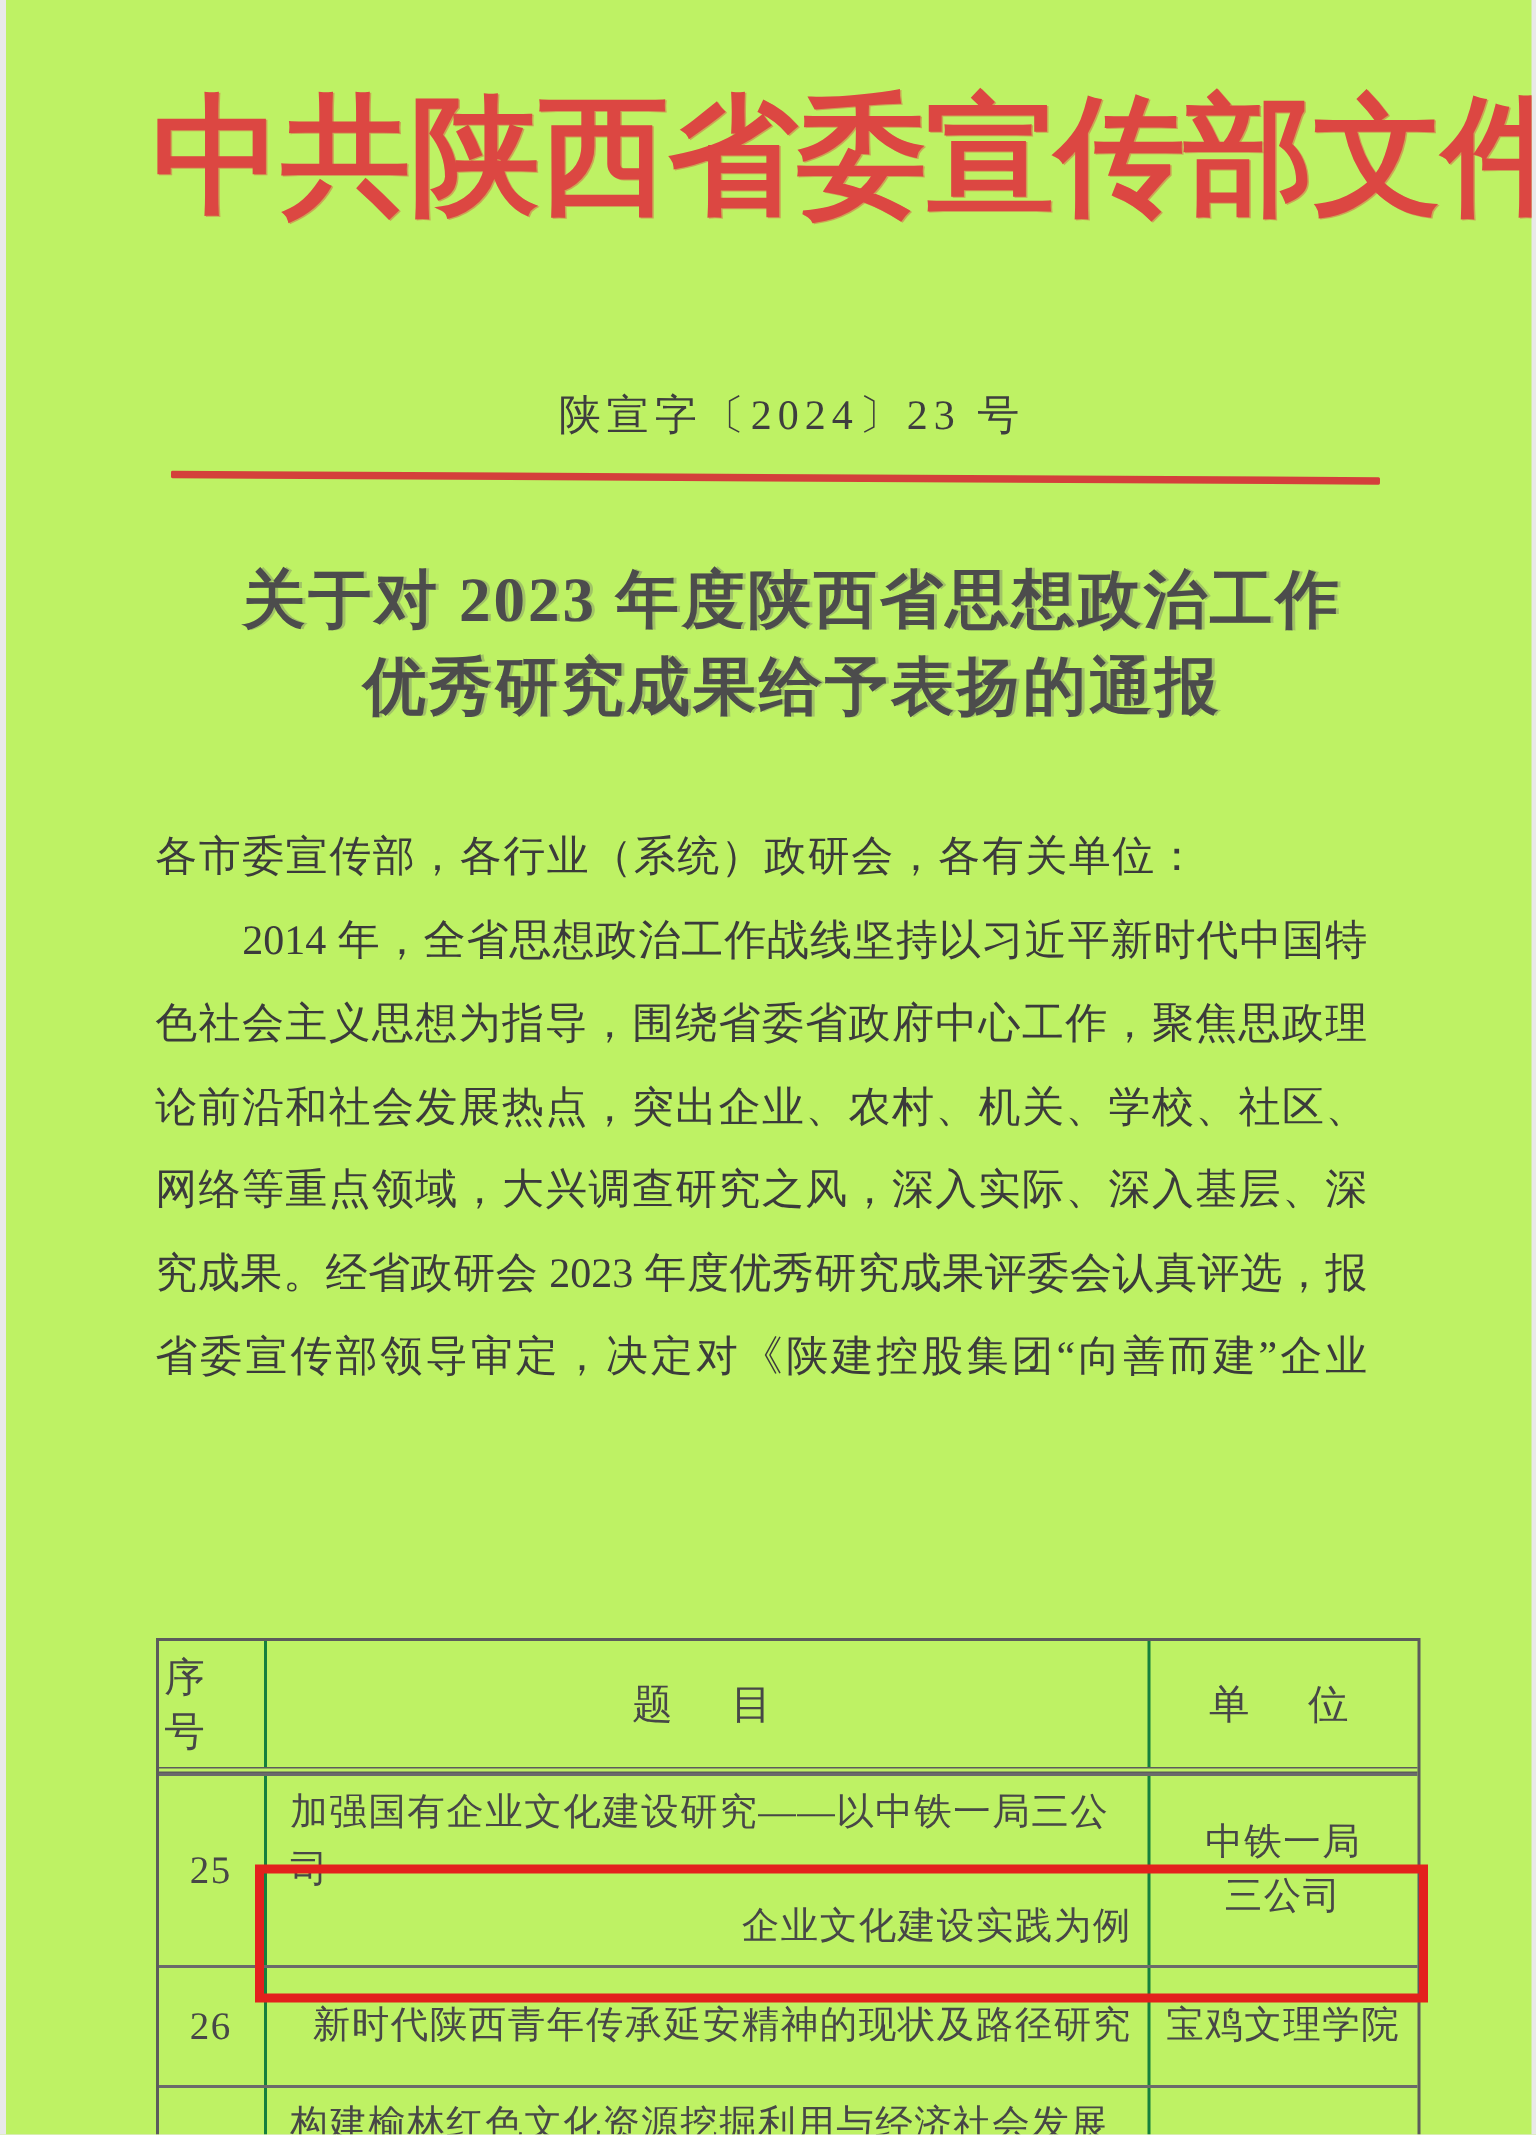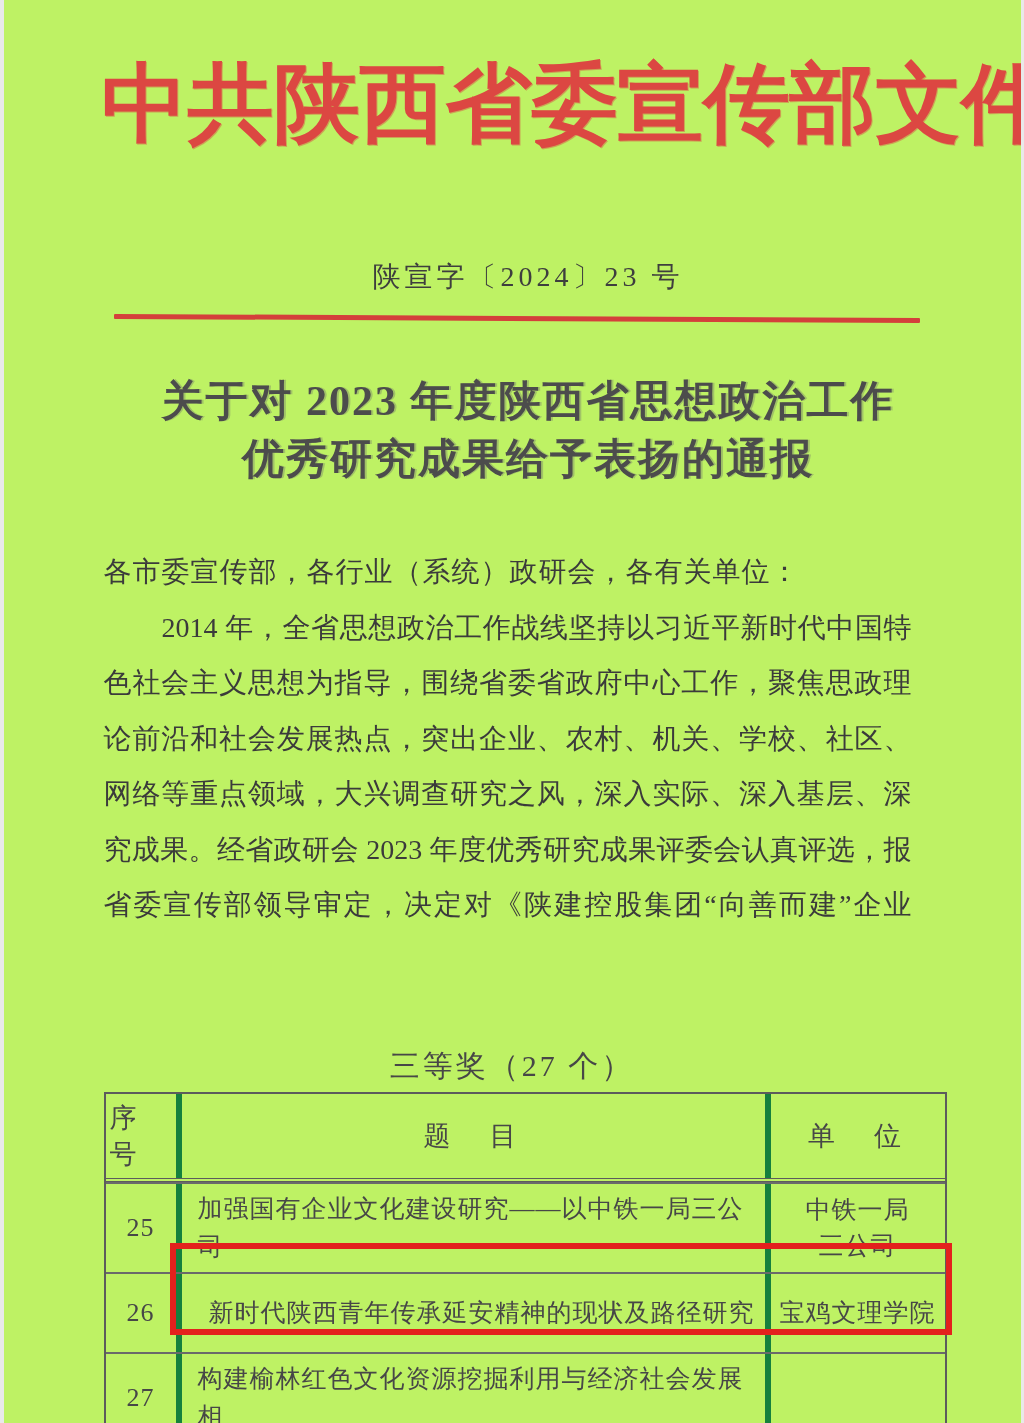--- a/index.html
+++ b/index.html
@@ -52,21 +52,21 @@
     position:absolute; left:100px; top:1092px; width:843px;
     border:2px solid #5c5c5c; background:transparent;
   }
   .trow { display:grid; grid-template-columns:70px 1fr 180px; }
   .trow + .trow { border-top:2px solid #6a6a6a; }
   .trow.thead { border-bottom:4px double #5c5c5c; }
   .tcell {
     display:flex; flex-direction:column; justify-content:center;
     font-size:25px; color:#474747; letter-spacing:1px; padding:6px 4px;
   }
-  .tcell + .tcell { border-left:6px solid #15803d; }
+  .tcell + .tcell { border-left:2px solid #15803d; }
   .c-no { align-items:center; font-size:26px; }
   .c-title { align-items:flex-end; padding-left:16px; padding-right:10px; line-height:38px; }
   .c-unit { align-items:center; text-align:center; line-height:36px; }
   .thead .tcell { font-size:27px; letter-spacing:6px; align-items:center; min-height:66px; }
   .r-25 .tcell { min-height:78px; }
   .r-26 .tcell { min-height:78px; }
   .r-27 .tcell { min-height:74px; }
   .cell-line:empty { display:none; }
   
   .highlight-box {
@@ -93,34 +93,34 @@
   <div class="body-text">
     <div class="salutation">各市委宣传部，各行业（系统）政研会，各有关单位：</div>
     <div class="jline indent">2014 年，全省思想政治工作战线坚持以习近平新时代中国特</div>
     <div class="jline">色社会主义思想为指导，围绕省委省政府中心工作，聚焦思政理</div>
     <div class="jline">论前沿和社会发展热点，突出企业、农村、机关、学校、社区、</div>
     <div class="jline">网络等重点领域，大兴调查研究之风，深入实际、深入基层、深</div>
     <div class="jline">究成果。经省政研会 2023 年度优秀研究成果评委会认真评选，报</div>
     <div class="jline">省委宣传部领导审定，决定对《陕建控股集团“向善而建”企业</div>
   </div>
 
-  <div class="award-heading">三等奖（27 个）</div>
 
   <div class="award-table">
 
     <div class="trow thead">
       <div class="tcell c-no">序号</div>
       <div class="tcell">题　目</div>
       <div class="tcell">单　位</div>
     </div>
 
     <div class="trow r-25">
       <div class="tcell c-no">25</div>
       <div class="tcell c-title">
         <span class="cell-line">加强国有企业文化建设研究——以中铁一局三公司</span>
+        <span class="cell-line">企业文化建设实践为例</span>
       </div>
       <div class="tcell c-unit">
         <span class="cell-line">中铁一局</span>
         <span class="cell-line">三公司</span>
       </div>
     </div>
 
     <div class="trow r-26">
       <div class="tcell c-no">26</div>
       <div class="tcell c-title">

